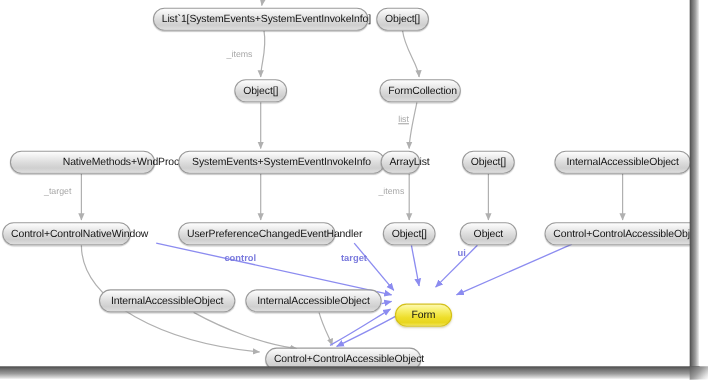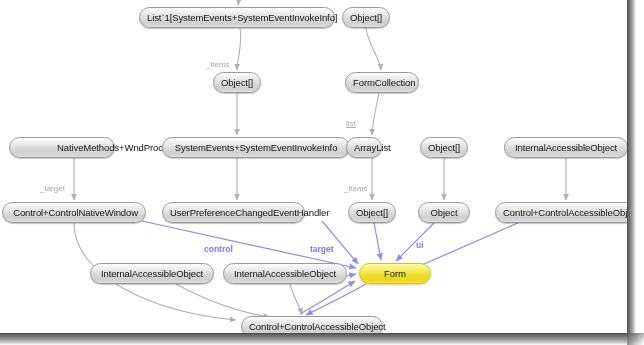--- a/index.html
+++ b/index.html
@@ -75,21 +75,20 @@
     background: linear-gradient(to bottom, #fdf9b0 0%, #f7ef6a 28%, #eede2a 62%, #e8d61e 85%, #f2e64e 100%);
     box-shadow: 0 1px 2px rgba(120,110,0,0.35);
     color: #111;
   }
 
   .elabel {
     position: absolute;
     font-size: 8px;
     color: #a8a8a8;
     white-space: nowrap;
-    margin-top: 15px;
   }
   .elabel.ref {
     color: #7b7bdd;
     font-weight: bold;
     font-size: 8.5px;
   }
 </style>
 </head>
 <body>
 
@@ -155,40 +154,40 @@
         <path d="M366,284 C345,296 322,307 306,315"></path>
       </g>
     </svg>
 
     <div class="node" style="left:139px; top:7px;   width:196px;">List`1[SystemEvents+SystemEventInvokeInfo]</div>
     <div class="node" style="left:342px; top:7px;  width:48px;">Object[]</div>
 
     <div class="node" style="left:213px; top:72px; width:48px;">Object[]</div>
     <div class="node" style="left:345px; top:72px; width:74px;">FormCollection</div>
 
-    <div class="node" style="left:9px;   top:137px; width:106px;padding-left:47px;">NativeMethods+WndProc</div>
+    <div class="node" style="left:9px;   top:137px; width:132px;padding-left:47px;">NativeMethods+WndProc</div>
     <div class="node" style="left:162px; top:137px; width:188px;">SystemEvents+SystemEventInvokeInfo</div>
     <div class="node" style="left:346px; top:137px; width:36px;">ArrayList</div>
     <div class="node" style="left:420px; top:137px; width:48px;">Object[]</div>
     <div class="node" style="left:504px; top:137px; width:124px;">InternalAccessibleObject</div>
 
-    <div class="node" style="left:2px;   top:202px; width:144px;text-align:right;">Control+ControlNativeWindow</div>
+    <div class="node" style="left:2px;   top:202px; width:117px;text-align:right;">Control+ControlNativeWindow</div>
     <div class="node" style="left:162px; top:202px; width:143px;">UserPreferenceChangedEventHandler</div>
     <div class="node" style="left:348px; top:202px; width:48px;">Object[]</div>
     <div class="node" style="left:418px; top:202px; width:52px;">Object</div>
     <div class="node" style="left:495px; top:202px; width:142px;">Control+ControlAccessibleObject</div>
 
     <div class="node" style="left:90px;  top:263px; width:124px;">InternalAccessibleObject</div>
     <div class="node" style="left:223px; top:263px; width:124px;">InternalAccessibleObject</div>
-    <div class="node highlight" style="left:359px; top:263px; width:72px;">Form</div>
+    <div class="node highlight" style="left:359px; top:276px; width:52px;">Form</div>
 
     <div class="node" style="left:241px; top:316px; width:142px;">Control+ControlAccessibleObject</div>
 
     <div class="elabel" style="left:206px; top:45px;">_items</div>
-    <div class="elabel" style="left:346px; top:104px;text-decoration:underline;">list</div>
+    <div class="elabel" style="left:362px; top:104px;text-decoration:underline;">list</div>
     <div class="elabel" style="left:344px; top:169px;">_items</div>
     <div class="elabel" style="left:40px;  top:169px;">_target</div>
     <div class="elabel ref" style="left:204px; top:229px;">control</div>
     <div class="elabel ref" style="left:310px; top:229px;">target</div>
     <div class="elabel ref" style="left:416px; top:225px;">ui</div>
 
   </div>
 
   <div id="edge-right"></div>
   <div id="edge-bottom"></div>

